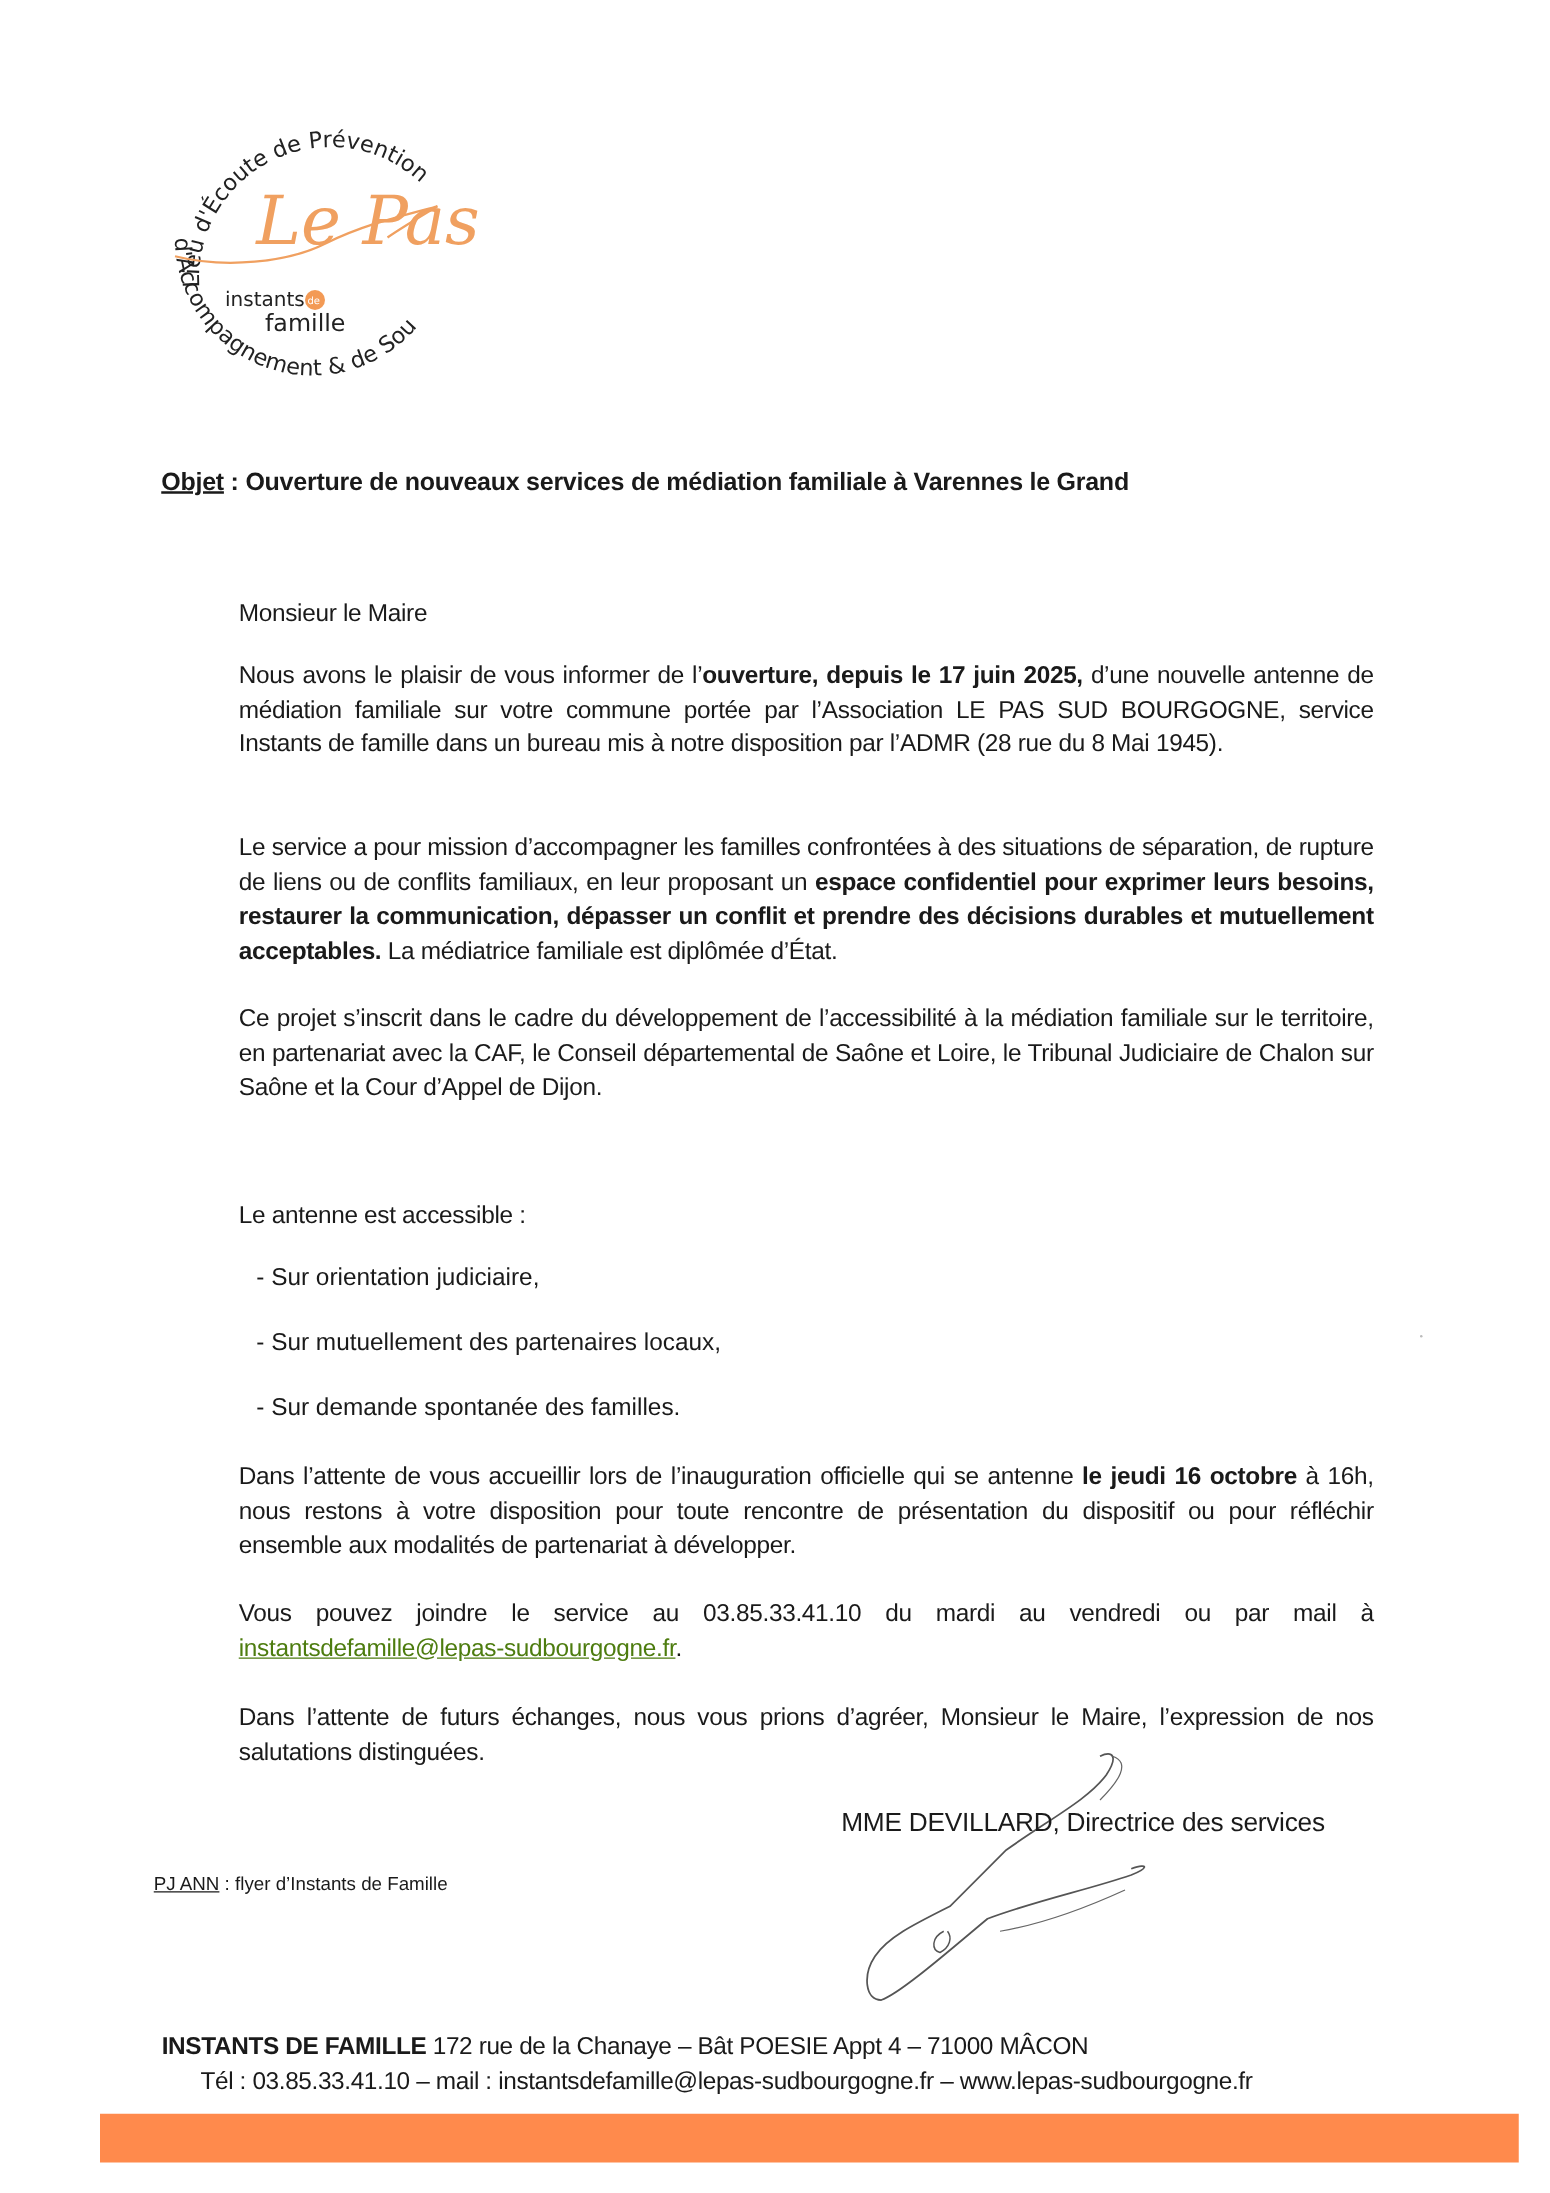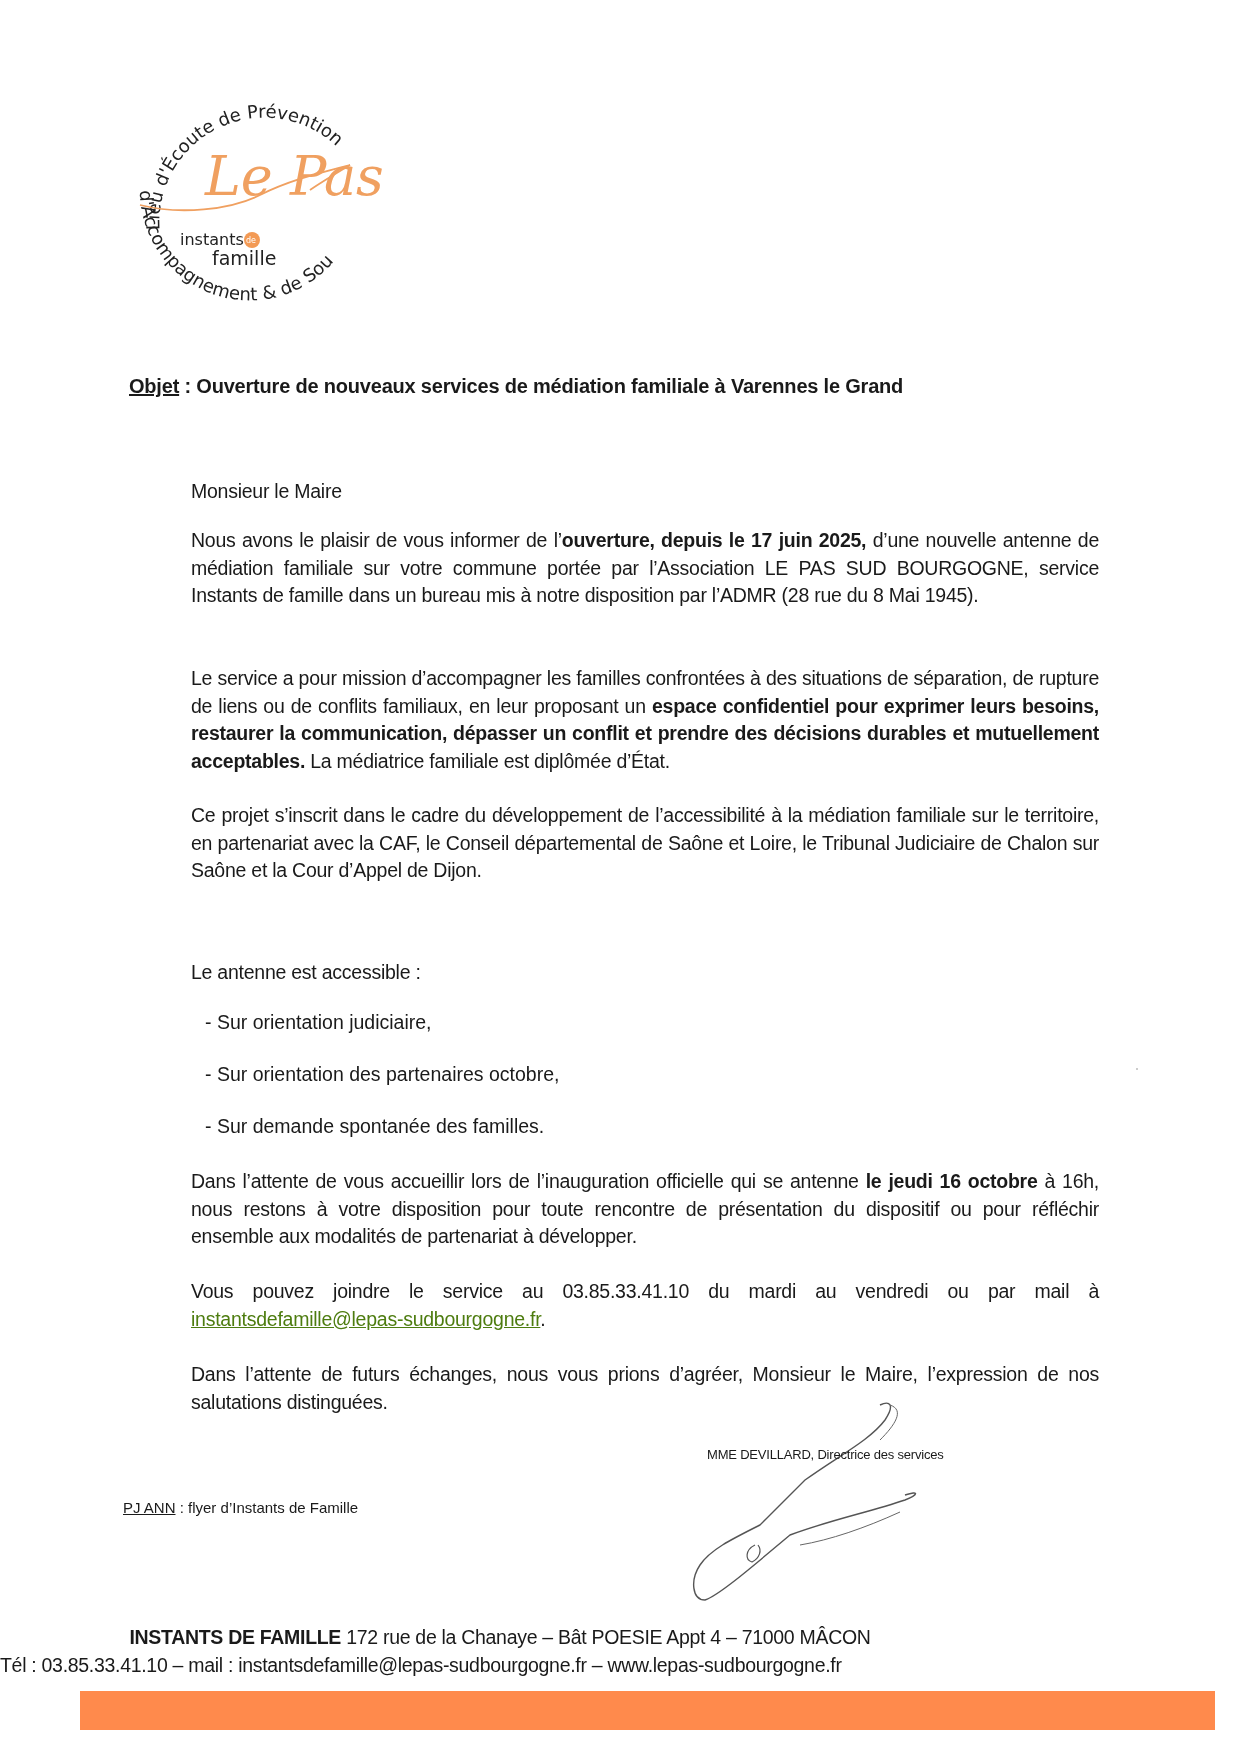--- a/index.html
+++ b/index.html
@@ -6,26 +6,26 @@
     body { width: 1240px; height: 1754px; position: relative; overflow: hidden;
            font-family: "Liberation Sans", "DejaVu Sans", sans-serif; color: #1a1a1a; }
     .logo { position: absolute; left: 120px; top: 85px; width: 290px; height: 250px; }
     .logo svg { width: 100%; height: 100%; }
     .subject { position: absolute; left: 117px; top: 375px; font-size: 20px; font-weight: bold; letter-spacing: -0.2px; }
     .subject .u { text-decoration: underline; margin-left: 12px; }
     .para { position: absolute; left: 191px; width: 908px; text-align: justify; font-size: 19.5px; line-height: 27.5px; letter-spacing: -0.25px; }
     .para b { font-weight: bold; margin-top: 11px; }
     .bullet { position: absolute; left: 205px; font-size: 19.5px; }
     .link { color: #4d7c0f; text-decoration: underline; }
-    .signer { position: absolute; left: 707px; top: 1447px; font-size: 13px; letter-spacing: -0.2px; }
+    .signer { position: absolute; left: 673px; top: 1447px; font-size: 21px; letter-spacing: -0.2px; }
     .pj { position: absolute; left: 123px; top: 1499px; font-size: 15px; }
     .pj .u { text-decoration: underline; }
     .sig { position: absolute; left: 690px; top: 1400px; width: 430px; height: 220px; }
     .footer1 { position: absolute; left: 0; width: 1000px; top: 1626px; text-align: center; font-size: 19.5px; letter-spacing: -0.3px; }
-    .footer2 { position: absolute; left: 0; width: 1002px; top: 1654px; text-align: left; font-size: 19.5px; letter-spacing: -0.3px; }
+    .footer2 { position: absolute; left: 0; width: 1002px; top: 1654px; text-align: right; font-size: 19.5px; letter-spacing: -0.3px; }
     .footer1 b { font-weight: bold; }
     .orange-bar { position: absolute; left: 80px; top: 1691px; width: 1135px; height: 39px; background: #ff8a4c; }
     .speck { position: absolute; left: 1136px; top: 1068px; width: 2px; height: 2px; background: #bbb; border-radius: 1px; }
   </style>
 </head>
 <body>
 
 <div class="logo">
   <svg viewBox="0 0 290 250">
     <defs>
@@ -59,21 +59,21 @@
 </div>
 
 <div class="para" style="top:665px">
   <span>Le service a pour mission d’accompagner les familles confrontées à des situations de séparation, de rupture de liens ou de conflits familiaux, en leur proposant un </span><b>espace confidentiel pour exprimer leurs besoins, restaurer la communication, dépasser un conflit et prendre des décisions durables et mutuellement acceptables.</b><span> La médiatrice familiale est diplômée d’État.</span>
 </div>
 
 <div class="para" style="top:802px">Ce projet s’inscrit dans le cadre du développement de l’accessibilité à la médiation familiale sur le territoire, en partenariat avec la CAF, le Conseil départemental de Saône et Loire, le Tribunal Judiciaire de Chalon sur Saône et la Cour d’Appel de Dijon.</div>
 
 <div class="para" style="top:959px">Le antenne est accessible :</div>
 <div class="bullet" style="top:1011px">- Sur orientation judiciaire,</div>
-<div class="bullet" style="top:1063px">- Sur orientation des partenaires octobre,</div>
+<div class="bullet" style="top:1063px">- Sur mutuellement des partenaires locaux,</div>
 <div class="bullet" style="top:1115px">- Sur demande spontanée des familles.</div>
 
 <div class="para" style="top:1168px">
   <span>Dans l’attente de vous accueillir lors de l’inauguration officielle qui se antenne </span><b>le jeudi 16 octobre</b><span> à 16h, nous restons à votre disposition pour toute rencontre de présentation du dispositif ou pour réfléchir ensemble aux modalités de partenariat à développer.</span>
 </div>
 
 <div class="para" style="top:1278px">
   <span>Vous pouvez joindre le service au 03.85.33.41.10 du mardi au vendredi ou par mail à </span><a class="link">instantsdefamille@lepas-sudbourgogne.fr</a><span>.</span>
 </div>
 

